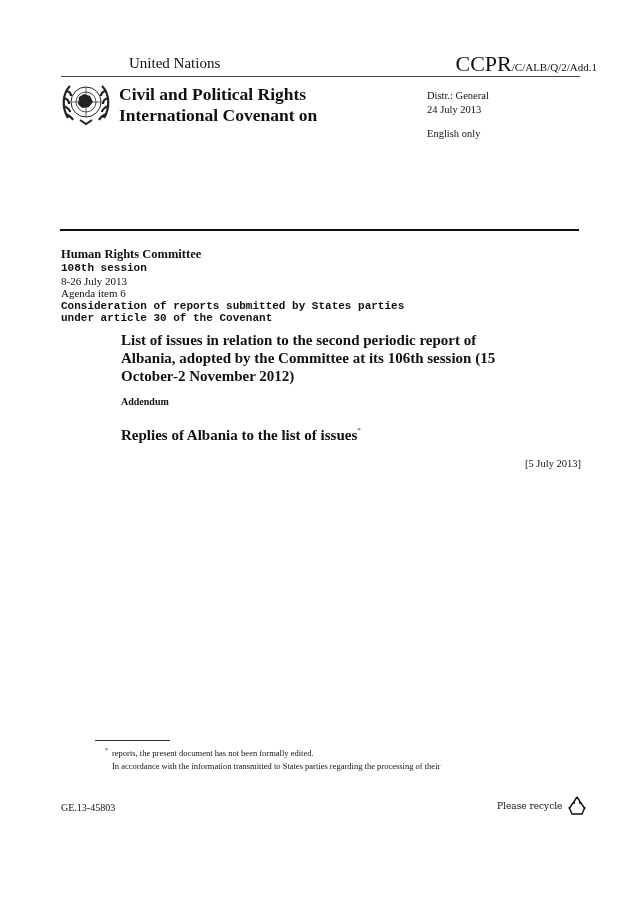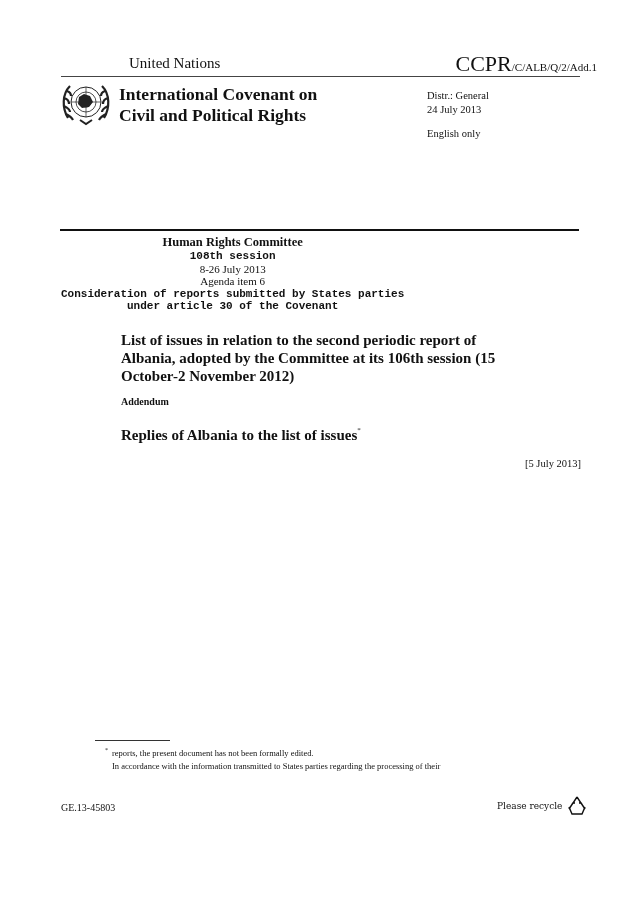--- a/index.html
+++ b/index.html
@@ -9,21 +9,21 @@
     .un { left: 129px; top: 55px; font-size: 15px; }
     .symbol { right: 43px; top: 51px; white-space: nowrap; margin-left: 16px; }
     .symbol .big { font-size: 22px; }
     .symbol .small { font-size: 11px; }
     .rule-top { left: 61px; top: 76px; width: 519px; height: 1px; background: #444; }
     .emblem { left: 60px; top: 80px; width: 52px; height: 46px; }
     .title { left: 119px; top: 84px; font-size: 17.5px; font-weight: bold; line-height: 21px; }
     .meta { left: 427px; top: 89px; font-size: 10.5px; line-height: 14px; }
     .meta .gap { margin-top: 10px; }
     .rule-thick { left: 60px; top: 229px; width: 519px; height: 2px; background: #111; }
-    .committee { left: 61px; top: 235px; font-size: 11px; line-height: 12.5px; text-align: center; }
+    .committee { left: 61px; top: 247px; font-size: 11px; line-height: 12.5px; }
     .committee .h { font-size: 12.5px; font-weight: bold; line-height: 15px; }
     .committee .b { font-weight: bold; font-family: Liberation Mono, monospace; }
     .doc-title { left: 121px; top: 331px; font-size: 15px; font-weight: bold; line-height: 18px; width: 400px; }
     .addendum { left: 121px; top: 396px; font-size: 10px; font-weight: bold; }
     .replies { left: 121px; top: 426px; font-size: 15px; font-weight: bold; }
     .replies sup { font-size: 7px; font-weight: normal; vertical-align: 8px; }
     .date { right: 59px; top: 458px; font-size: 10.5px; }
     .fn-rule { left: 95px; top: 740px; width: 75px; height: 1px; background: #333; }
     .footnote { left: 112px; top: 747px; font-size: 8.5px; line-height: 13px; width: 400px; }
     .footnote .mark { position: absolute; left: -7px; top: -3px; font-size: 6px; }
@@ -49,22 +49,22 @@
     <circle cx="26" cy="22" r="10" stroke="#222" stroke-width="0.8" fill="none"></circle>
     <circle cx="26" cy="22" r="5" stroke="#222" stroke-width="0.8" fill="none"></circle>
     <line x1="11" y1="22" x2="41" y2="22" stroke="#222" stroke-width="0.7"></line>
     <line x1="26" y1="7" x2="26" y2="37" stroke="#222" stroke-width="0.7"></line>
     <path d="M19 17 L24 14 L30 16 L33 22 L29 27 L22 28 L18 24 Z" fill="#222"></path>
     <path d="M20 40 L26 44 L32 40" stroke="#222" stroke-width="2" fill="none"></path>
   </svg>
 </div>
 
 <div class="abs title">
+  <div>Civil and Political Rights</div>
   <div>International Covenant on</div>
-  <div>Civil and Political Rights</div>
 </div>
 
 <div class="abs meta">
   <div>Distr.: General</div>
   <div>24 July 2013</div>
   <div class="gap">English only</div>
 </div>
 
 <div class="abs rule-thick"></div>
 

